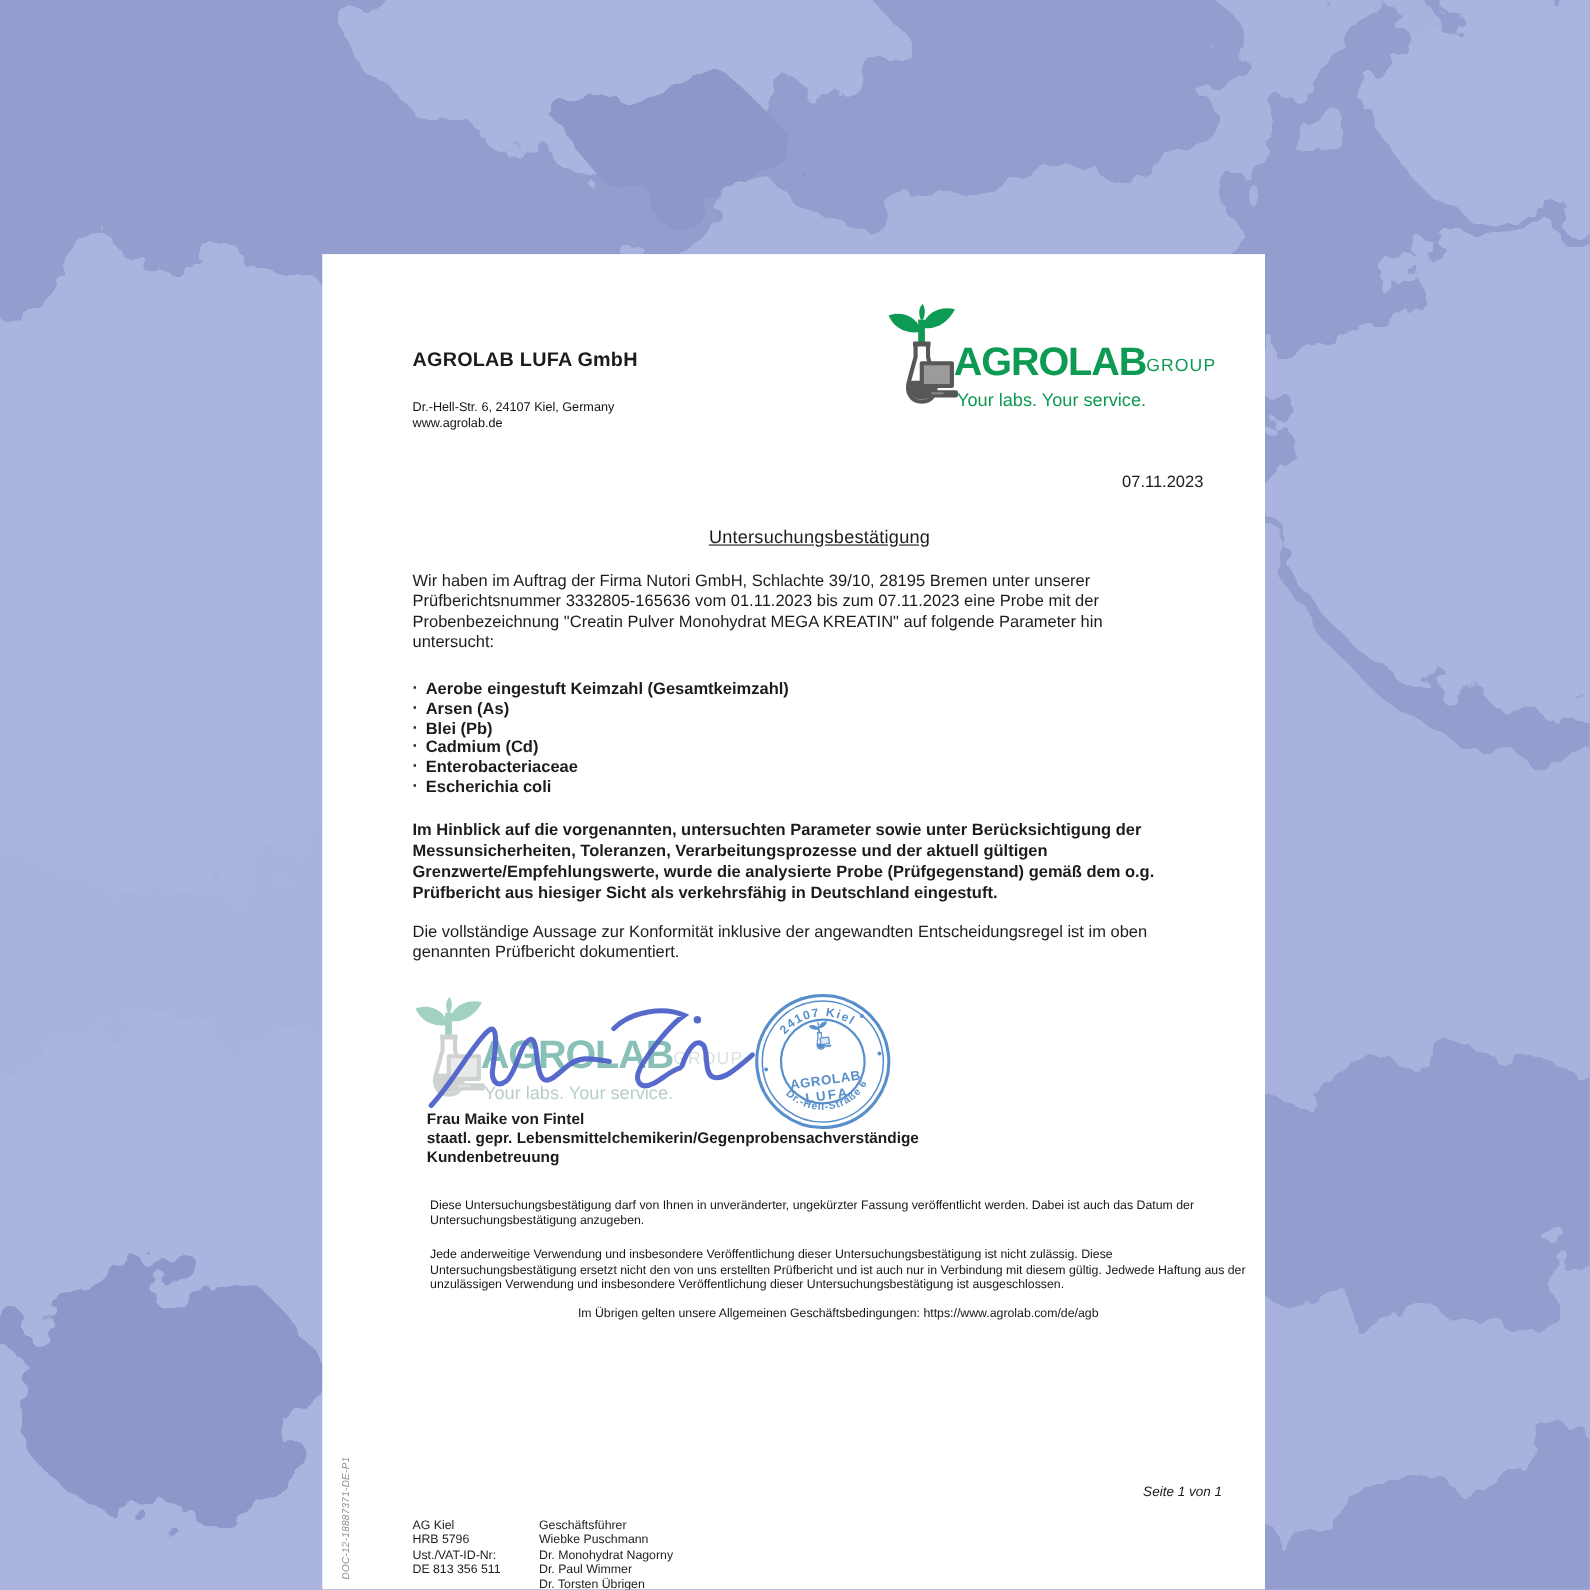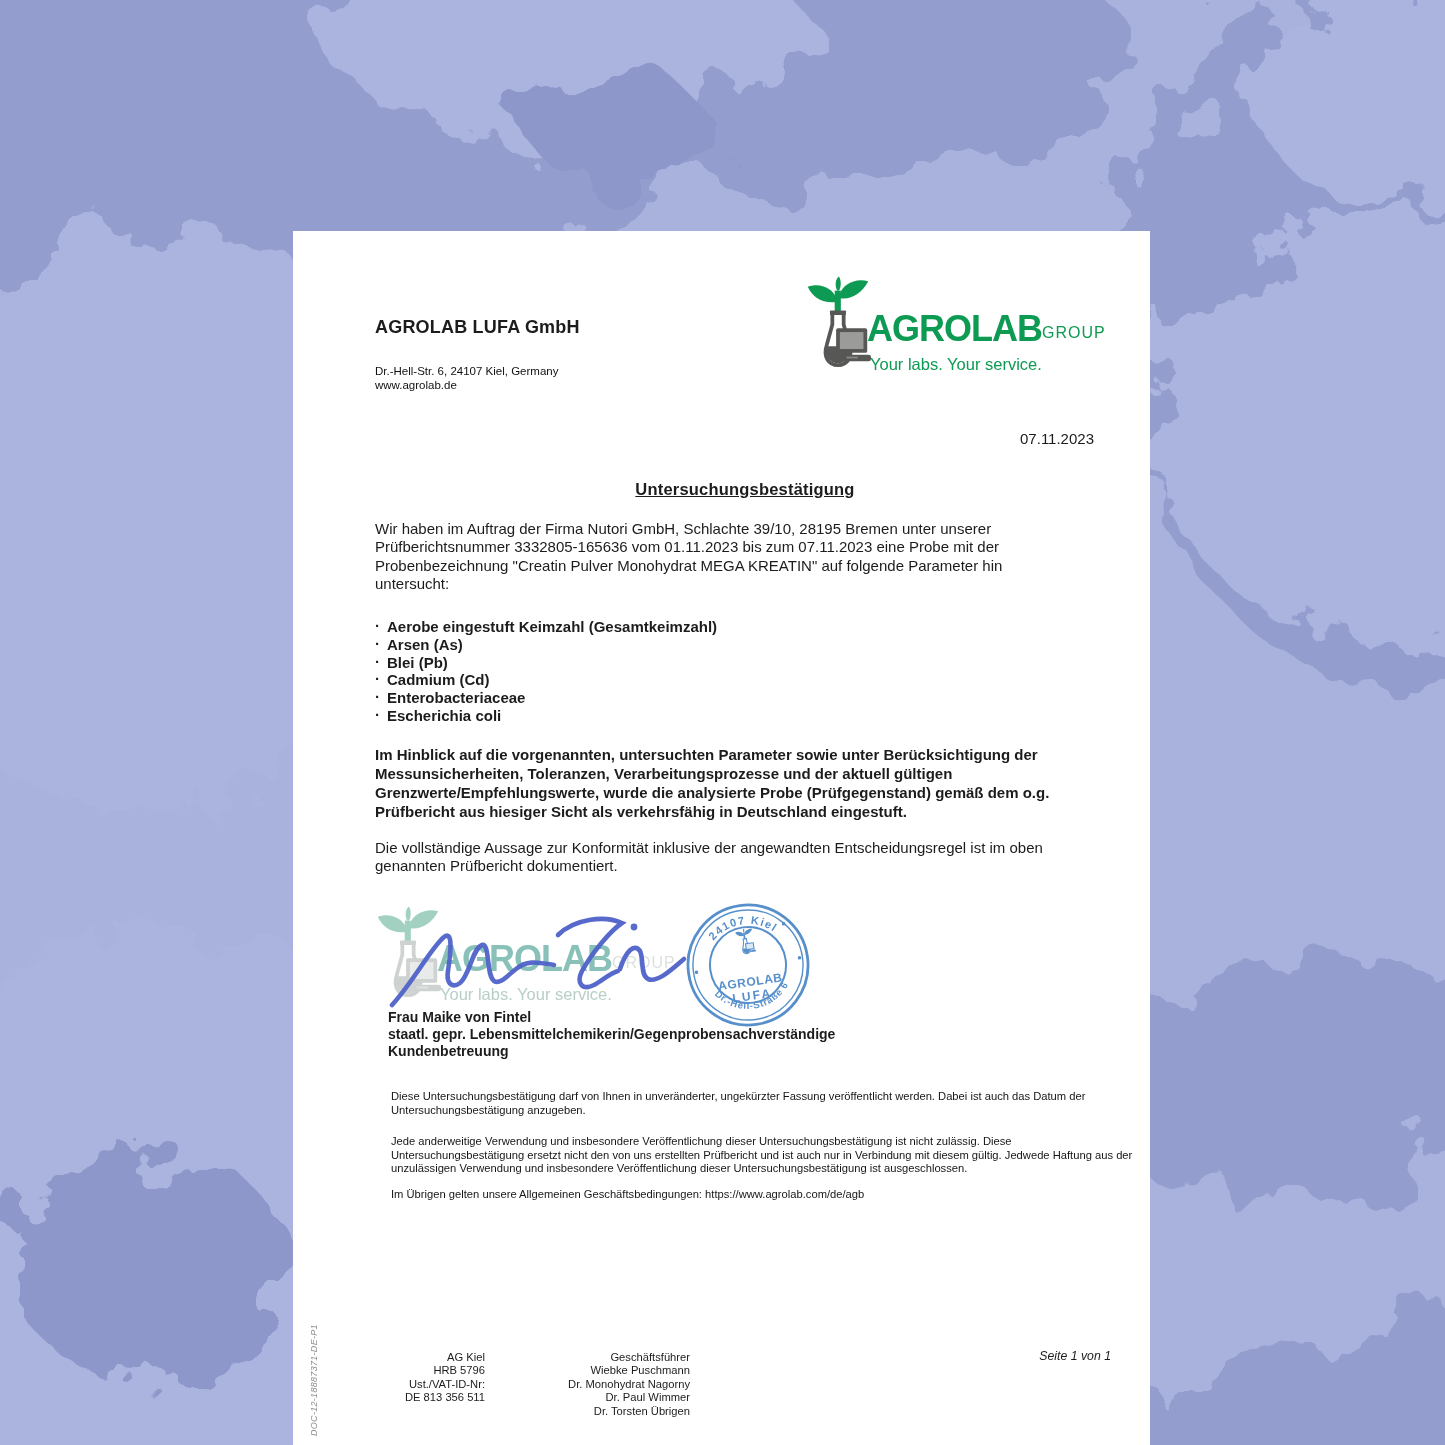--- a/index.html
+++ b/index.html
@@ -12,36 +12,36 @@
   
   .page{
     position:absolute;left:293px;top:231px;width:857px;height:1214px;
     background:#ffffff;z-index:2;color:#1c1c1c;
   }
   .abs{position:absolute;}
   .company{left:82px;top:86px;font-size:18px;font-weight:bold;letter-spacing:.2px;}
   .addr{left:82px;top:133px;font-size:11.5px;line-height:14px;color:#111;}
   .date{right:56px;top:199px;font-size:15px;}
   .doc-title{left:82px;top:249px;width:740px;text-align:center;
-    font-size:16.5px;font-weight:bold;text-decoration:underline;letter-spacing:.2px;}
+    font-size:16.5px;font-weight:normal;text-decoration:underline;letter-spacing:.2px;}
   .intro{left:82px;top:289px;width:652px;font-size:15px;line-height:18.4px;}
   .param-col{top:387px;font-size:15px;font-weight:bold;line-height:17.8px;}
   .param-col ul{list-style:none;margin:0;padding:0;}
   .param-col li{position:relative;padding-left:12px;}
   .param-col li::before{content:"\00B7";position:absolute;left:0;top:-1px;font-weight:bold;}
   .col1{left:82px;width:375px;}
   .col2{left:452px;width:330px;}
   .assessment{left:82px;top:514px;width:680px;font-size:15px;font-weight:bold;line-height:19px;}
   .conformity{left:82px;top:608px;width:740px;font-size:15px;line-height:18.4px;}
   .signer{left:95px;top:778px;font-size:14px;font-weight:bold;line-height:17px;}
   .legal{left:82px;width:742px;font-size:11.2px;line-height:13.6px;color:#161616;margin-left:16px;}
   .legal1{top:859px;}
   .legal2{top:904px;}
-  .legal3{top:957px;}
-  .footer-col{top:1120px;font-size:11.2px;line-height:13.4px;text-align:right;}
+  .legal3{top:957px;text-align:center;}
+  .footer-col{top:1150px;font-size:11.2px;line-height:13.4px;}
   .fcol1{left:82px;width:110px;}
   .fcol2{left:197px;width:200px;}
   .page-num{right:39px;top:1118px;font-size:12.3px;font-style:italic;}
   .doc-code{
     left:16px;top:1205px;width:150px;font-size:9px;font-style:italic;color:#8f8f8f;
     transform:rotate(-90deg);transform-origin:0 0;letter-spacing:.3px;white-space:nowrap;
   }
   
   .logo{width:300px;height:108px;
     --lg:#0d9a52;--dg:#575756;--ig:#9b9b9a;}

